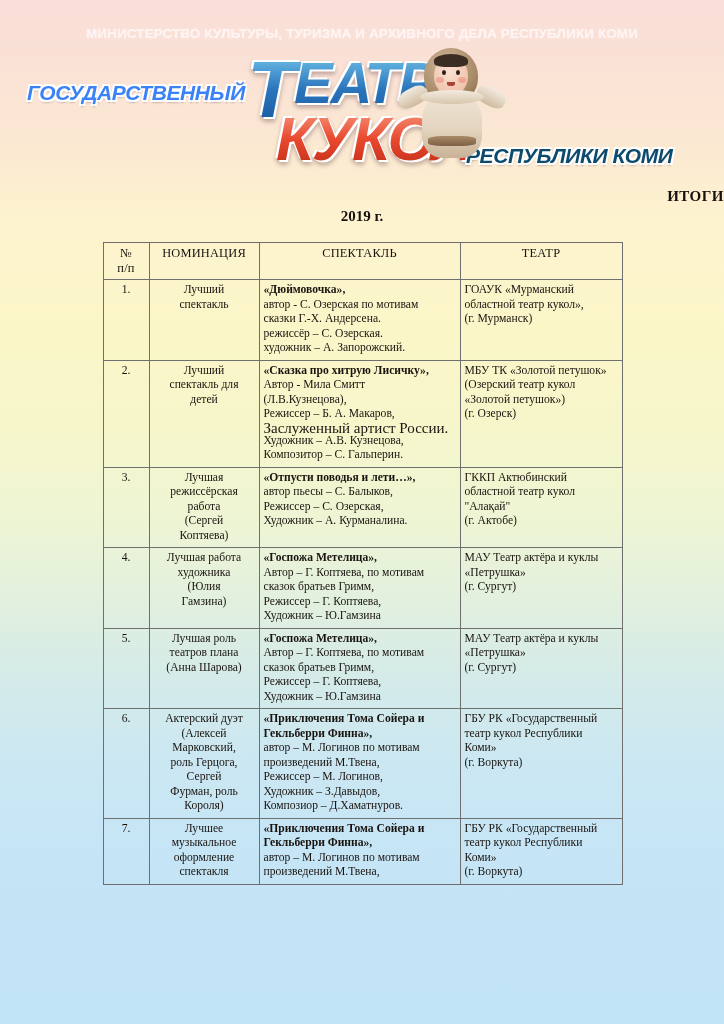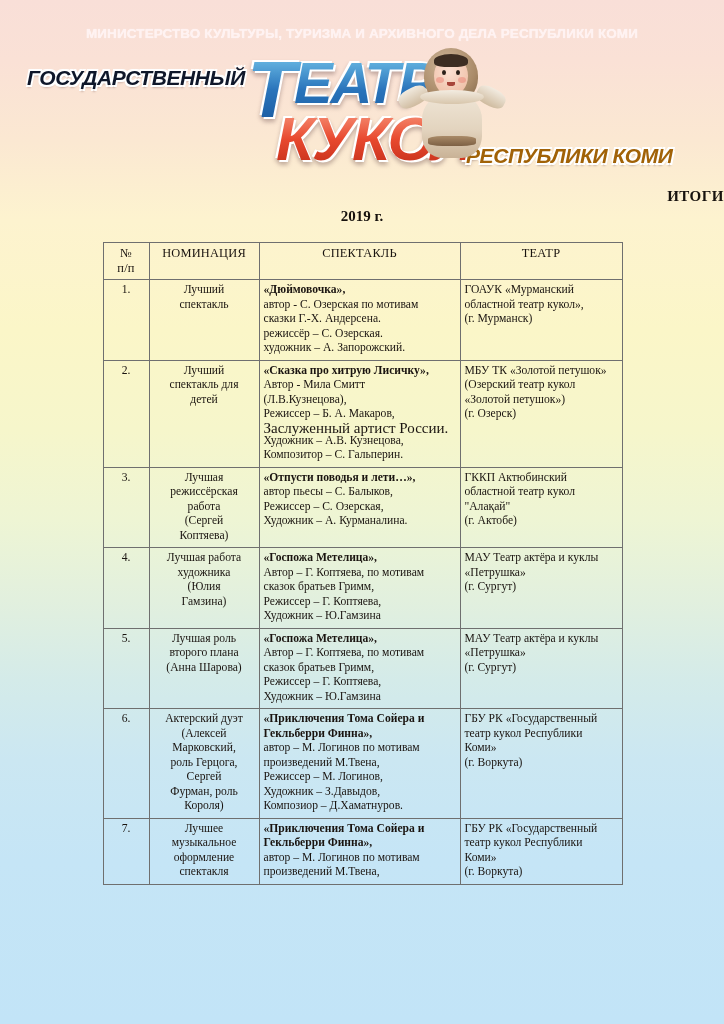--- a/index.html
+++ b/index.html
@@ -54,44 +54,44 @@
   .logo-wrap {
     position: absolute;
     top: 52px;
     left: 0;
     width: 724px;
     height: 125px;
   }
   .word-gos {
     position: absolute;
     left: 27px;
-    top: 14px;
+    top: 29px;
     font-family: "Liberation Sans", sans-serif;
     font-weight: bold;
     font-style: italic;
     font-size: 21px;
     letter-spacing: -0.4px;
-    color: #0f172a;
+    color: #3b82f6;
     text-shadow:
       -1.6px -1.6px 0 #ffffff,
        1.6px -1.6px 0 #ffffff,
       -1.6px  1.6px 0 #ffffff,
        1.6px  1.6px 0 #ffffff,
        0 2.5px 2px rgba(120,90,90,0.35);
   }
   .word-resp {
     position: absolute;
     left: 466px;
     top: 92px;
     font-family: "Liberation Sans", sans-serif;
     font-weight: bold;
     font-style: italic;
     font-size: 21px;
     letter-spacing: -0.4px;
-    color: #a16207;
+    color: #0c4a6e;
     text-shadow:
       -1.6px -1.6px 0 #ffffff,
        1.6px -1.6px 0 #ffffff,
       -1.6px  1.6px 0 #ffffff,
        1.6px  1.6px 0 #ffffff,
        0 2.5px 2px rgba(120,90,90,0.35);
   }
   .word-teatr {
     position: absolute;
     left: 247px;
@@ -407,21 +407,21 @@
             <td class="thea">
               <div>МАУ Театр актёра и куклы</div>
               <div>«Петрушка»</div>
               <div>(г. Сургут)</div>
             </td>
           </tr>
           <tr>
             <td class="num">5.</td>
             <td class="nom">
               <div>Лучшая роль</div>
-              <div>второго плана</div>
+              <div>театров плана</div>
               <div>(Анна Шарова)</div>
             </td>
             <td class="show">
               <div class="t">«Госпожа Метелица»,</div>
               <div>Автор – Г. Коптяева, по мотивам</div>
               <div>сказок братьев Гримм,</div>
               <div>Режиссер – Г. Коптяева,</div>
               <div>Художник – Ю.Гамзина</div>
             </td>
             <td class="thea">

